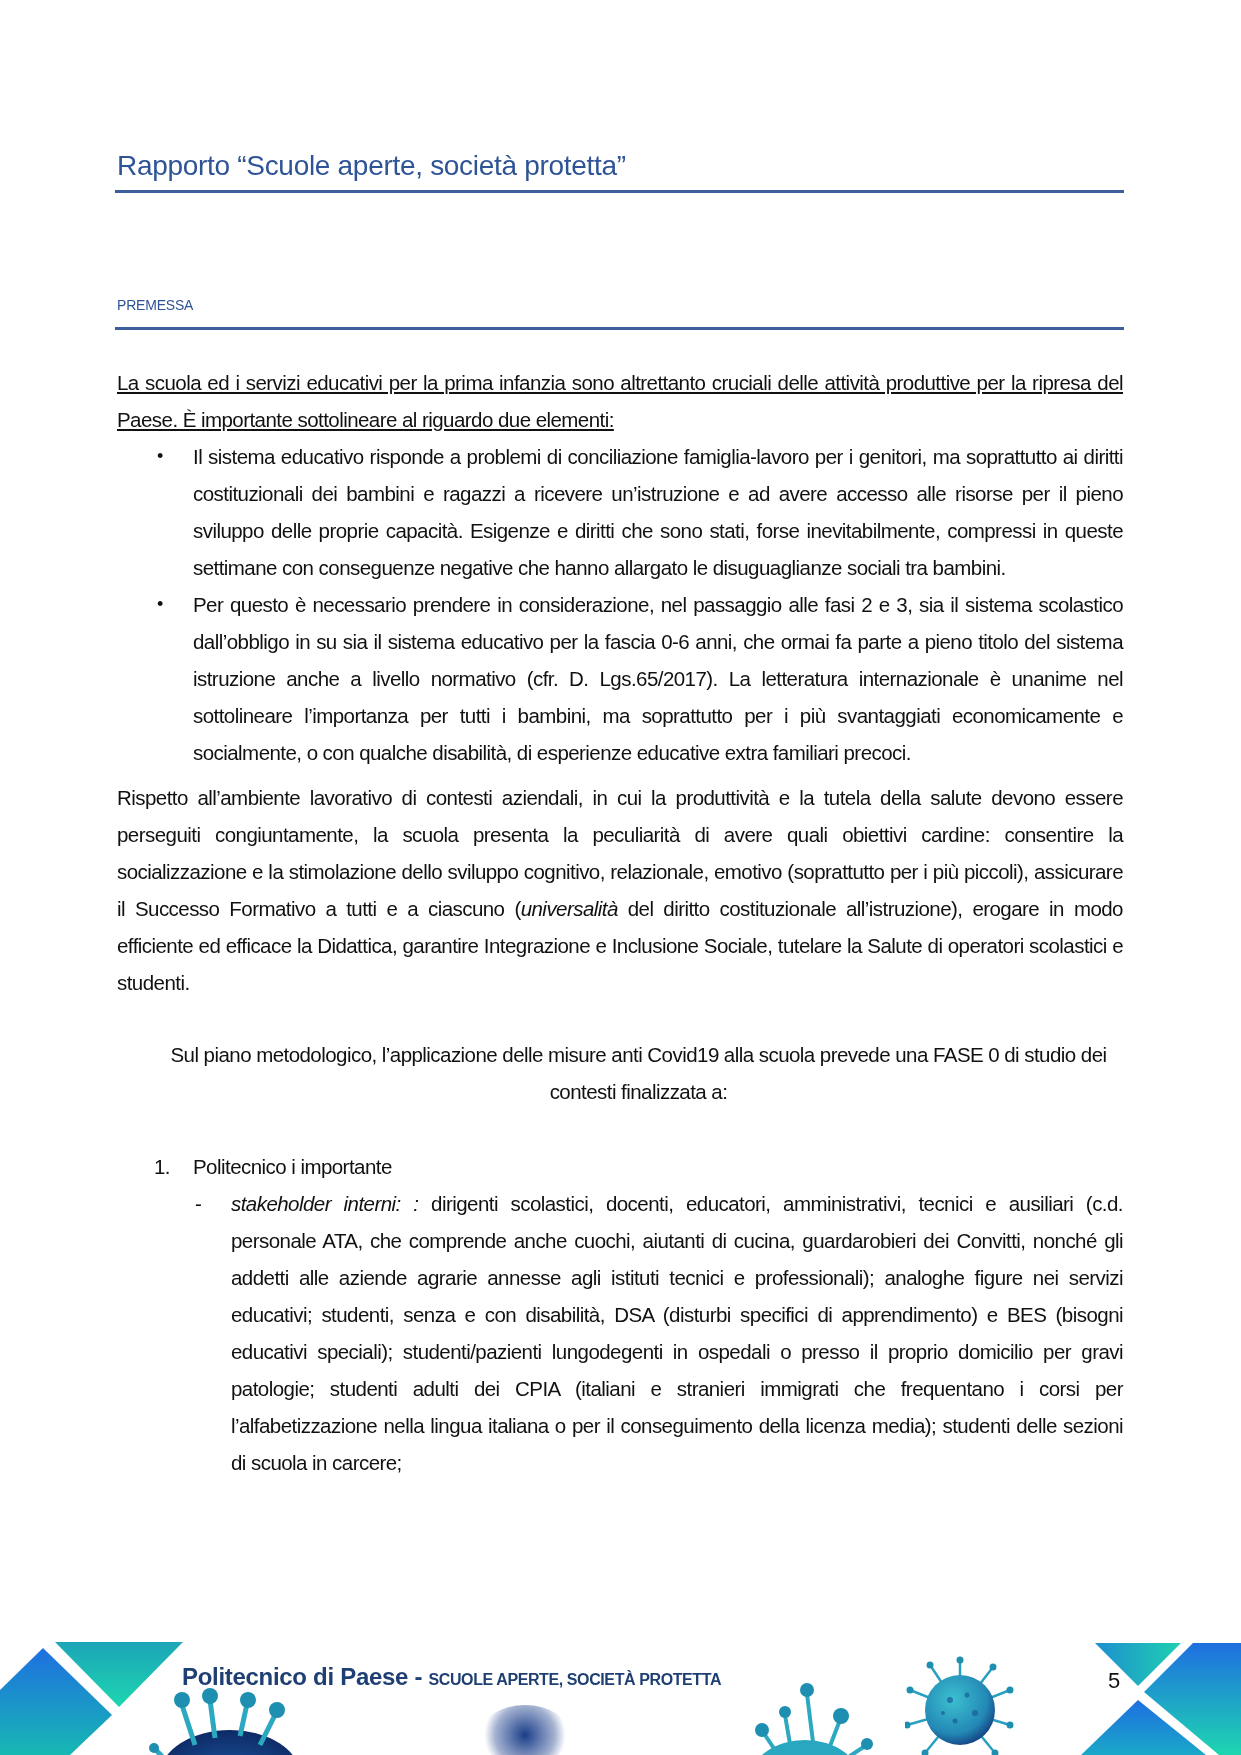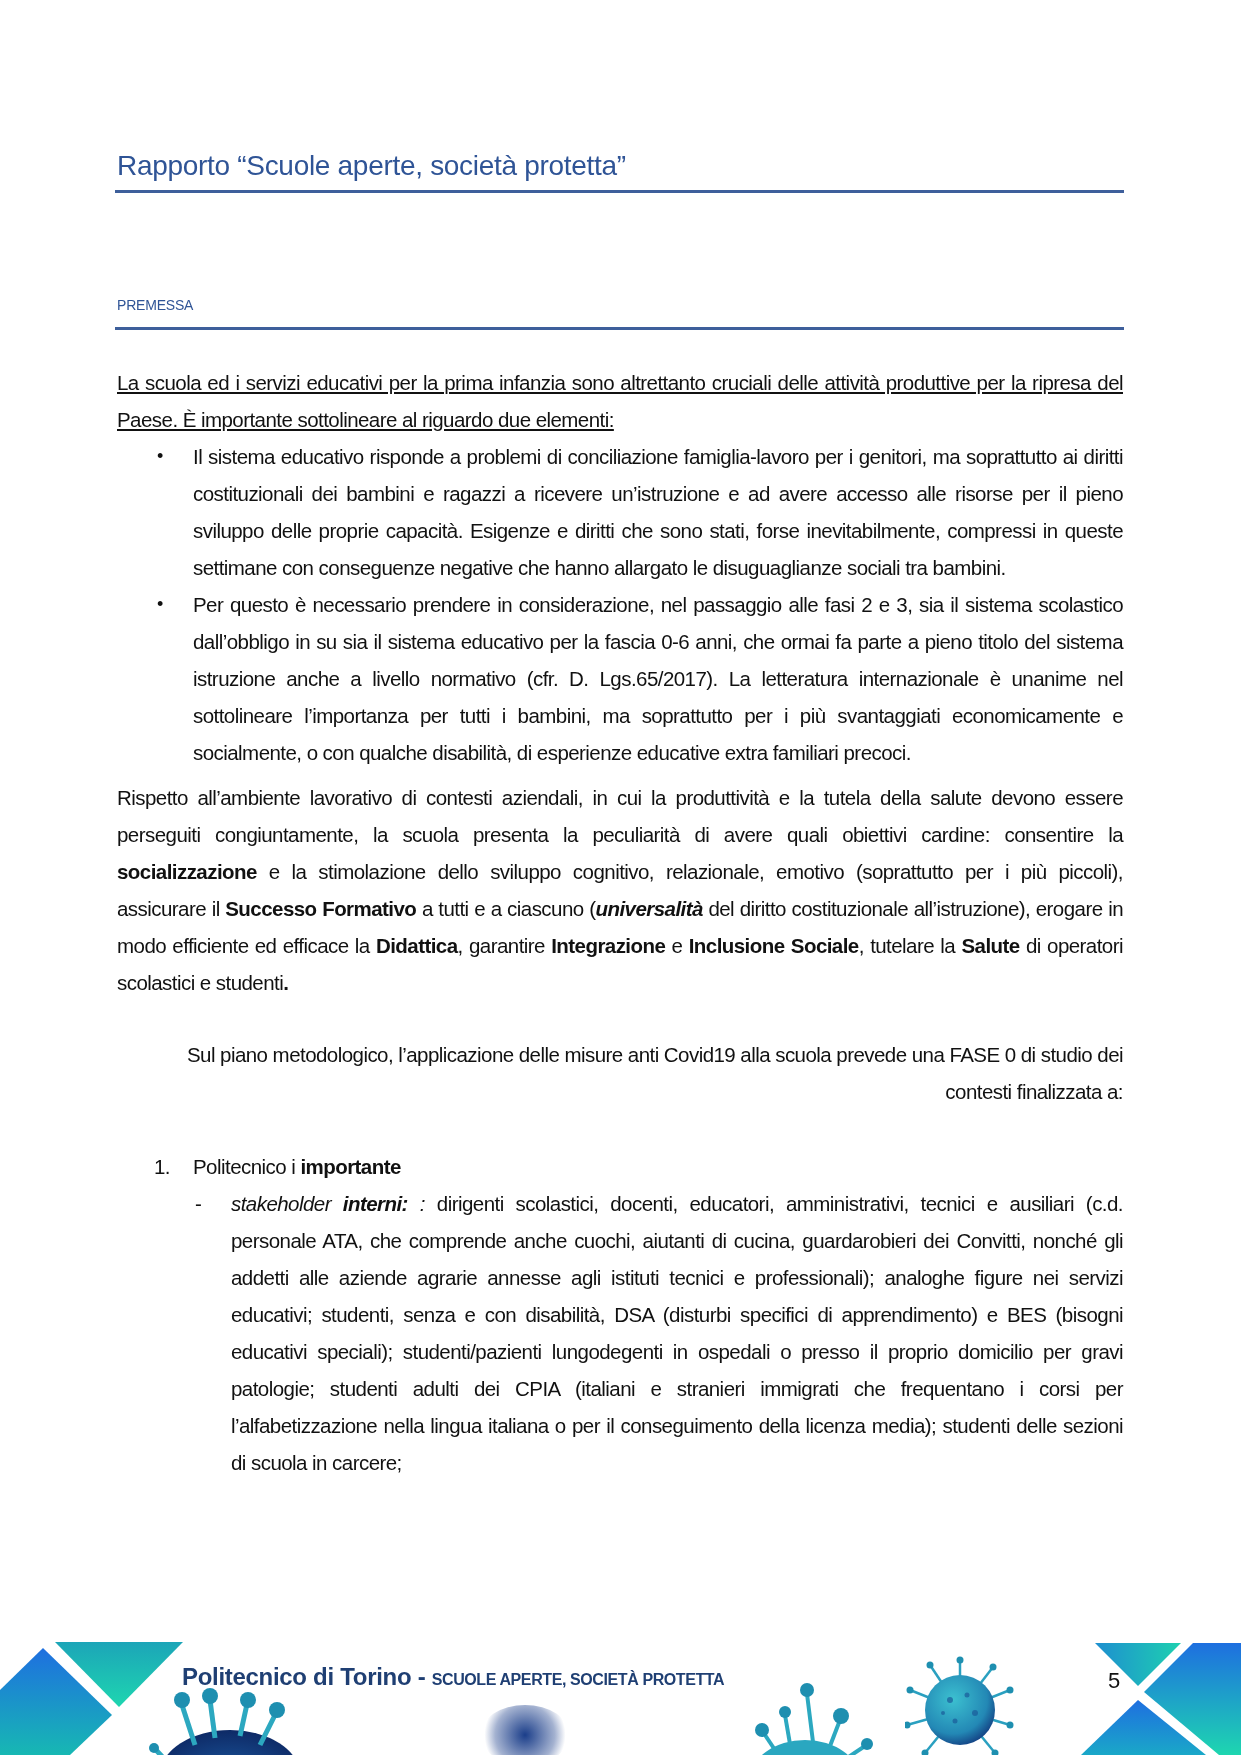--- a/index.html
+++ b/index.html
@@ -42,21 +42,21 @@
   .bullet .marker {
     position: absolute; left: 40px; top: 0; font-size: 18px;
   }
   .para-2 { margin-top: 8px !important; }
   .para-3 { margin-top: 35px !important; }
   .numbered { margin-top: 38px; }
   .num-item { position: relative; padding-left: 76px; }
   .num-item .num { position: absolute; left: 37px; top: 0; }
   .sub-item { position: relative; padding-left: 114px; text-align: justify; }
   .sub-item .dash { position: absolute; left: 78px; top: 0; }
-  b, .b { font-weight: bold; }
+  b, .b { font-weight: normal; }
   i, .i { font-style: italic; }
 
   
   .footer { position: absolute; left: 0; top: 1630px; width: 1241px; height: 125px; overflow: hidden; }
   .footer-text {
     position: absolute; left: 182px; top: 33px; white-space: nowrap;
     font-family: "Liberation Sans", sans-serif; font-weight: bold; color: #1F3F73;
   }
   .footer-text .org { font-size: 24px; letter-spacing: -0.3px; }
   .footer-text .sub { font-size: 16px; letter-spacing: -0.4px; }
@@ -85,21 +85,21 @@
         <span>Il sistema educativo risponde a problemi di conciliazione famiglia-lavoro per i genitori, ma soprattutto ai diritti costituzionali dei bambini e ragazzi a ricevere un’istruzione e ad avere accesso alle risorse per il pieno sviluppo delle proprie capacità. Esigenze e diritti che sono stati, forse inevitabilmente, compressi in queste settimane con conseguenze negative che hanno allargato le disuguaglianze sociali tra bambini.</span>
       </li>
       <li class="bullet">
         <span class="marker">•</span>
         <span>Per questo è necessario prendere in considerazione, nel passaggio alle fasi 2 e 3, sia il sistema scolastico dall’obbligo in su sia il sistema educativo per la fascia 0-6 anni, che ormai fa parte a pieno titolo del sistema istruzione anche a livello normativo (cfr. D. Lgs.65/2017). La letteratura internazionale è unanime nel sottolineare l’importanza per tutti i bambini, ma soprattutto per i più svantaggiati economicamente e socialmente, o con qualche disabilità, di esperienze educative extra familiari precoci.</span>
       </li>
     </ul>
 
     <p class="para-2"><span>Rispetto all’ambiente lavorativo di contesti aziendali, in cui la produttività e la tutela della salute devono essere perseguiti congiuntamente, la scuola presenta la peculiarità di avere quali obiettivi cardine: consentire la </span><b>socializzazione</b><span> e la stimolazione dello sviluppo cognitivo, relazionale, emotivo (soprattutto per i più piccoli), assicurare il </span><b>Successo Formativo</b><span> a tutti e a ciascuno (</span><b><i>universalità</i></b><span> del diritto costituzionale all’istruzione), erogare in modo efficiente ed efficace la </span><b>Didattica</b><span>, garantire </span><b>Integrazione</b><span> e </span><b>Inclusione Sociale</b><span>, tutelare la </span><b>Salute</b><span> di operatori scolastici e studenti</span><b>.</b></p>
 
-    <p class="para-3" style="text-align:right;margin-left:37px;">Sul piano metodologico, l’applicazione delle misure anti Covid19 alla scuola prevede una FASE 0 di studio dei contesti finalizzata a:</p>
+    <p class="para-3" style="text-align:center;margin-left:37px;">Sul piano metodologico, l’applicazione delle misure anti Covid19 alla scuola prevede una FASE 0 di studio dei contesti finalizzata a:</p>
 
     <div class="numbered">
       <div class="num-item">
         <span class="num">1.</span>
         <span>Politecnico i </span><b>importante</b>
       </div>
       <div class="sub-item">
         <span class="dash">-</span>
         <i>stakeholder</i><span> </span><b><i>interni:</i></b><i> :</i><span> dirigenti scolastici, docenti, educatori, amministrativi, tecnici e ausiliari (c.d. personale ATA, che comprende anche cuochi, aiutanti di cucina, guardarobieri dei Convitti, nonché gli addetti alle aziende agrarie annesse agli istituti tecnici e professionali); analoghe figure nei servizi educativi; studenti, senza e con disabilità, DSA (disturbi specifici di apprendimento) e BES (bisogni educativi speciali); studenti/pazienti lungodegenti in ospedali o presso il proprio domicilio  per gravi patologie; studenti adulti dei CPIA (italiani e stranieri immigrati che frequentano i corsi per l’alfabetizzazione nella lingua italiana o per il conseguimento della licenza media); studenti delle sezioni di scuola in carcere;</span>
       </div>
@@ -221,17 +221,17 @@
           <stop offset="0" stop-color="#1E6FE0"></stop>
           <stop offset="1" stop-color="#1AA8C8"></stop>
         </linearGradient>
       </defs>
       <polygon points="14,13 100,13 57,56" fill="url(#gRightTop)"></polygon>
       <polygon points="112,13 160,13 160,125 138,125 63,62" fill="url(#gRightBig)"></polygon>
       <polygon points="57,70 125,125 0,125" fill="url(#gRightBot)"></polygon>
     </svg>
 
     <div class="footer-text">
-      <span class="org">Politecnico di Torino</span><span class="org" style="white-space:pre;"> - </span><span class="sub">SCUOLE APERTE, SOCIETÀ PROTETTA</span>
+      <span class="org">Politecnico di Paese</span><span class="org" style="white-space:pre;"> - </span><span class="sub">SCUOLE APERTE, SOCIETÀ PROTETTA</span>
     </div>
     <div class="page-number">5</div>
   </div>
 </div>
 
 </body></html>

